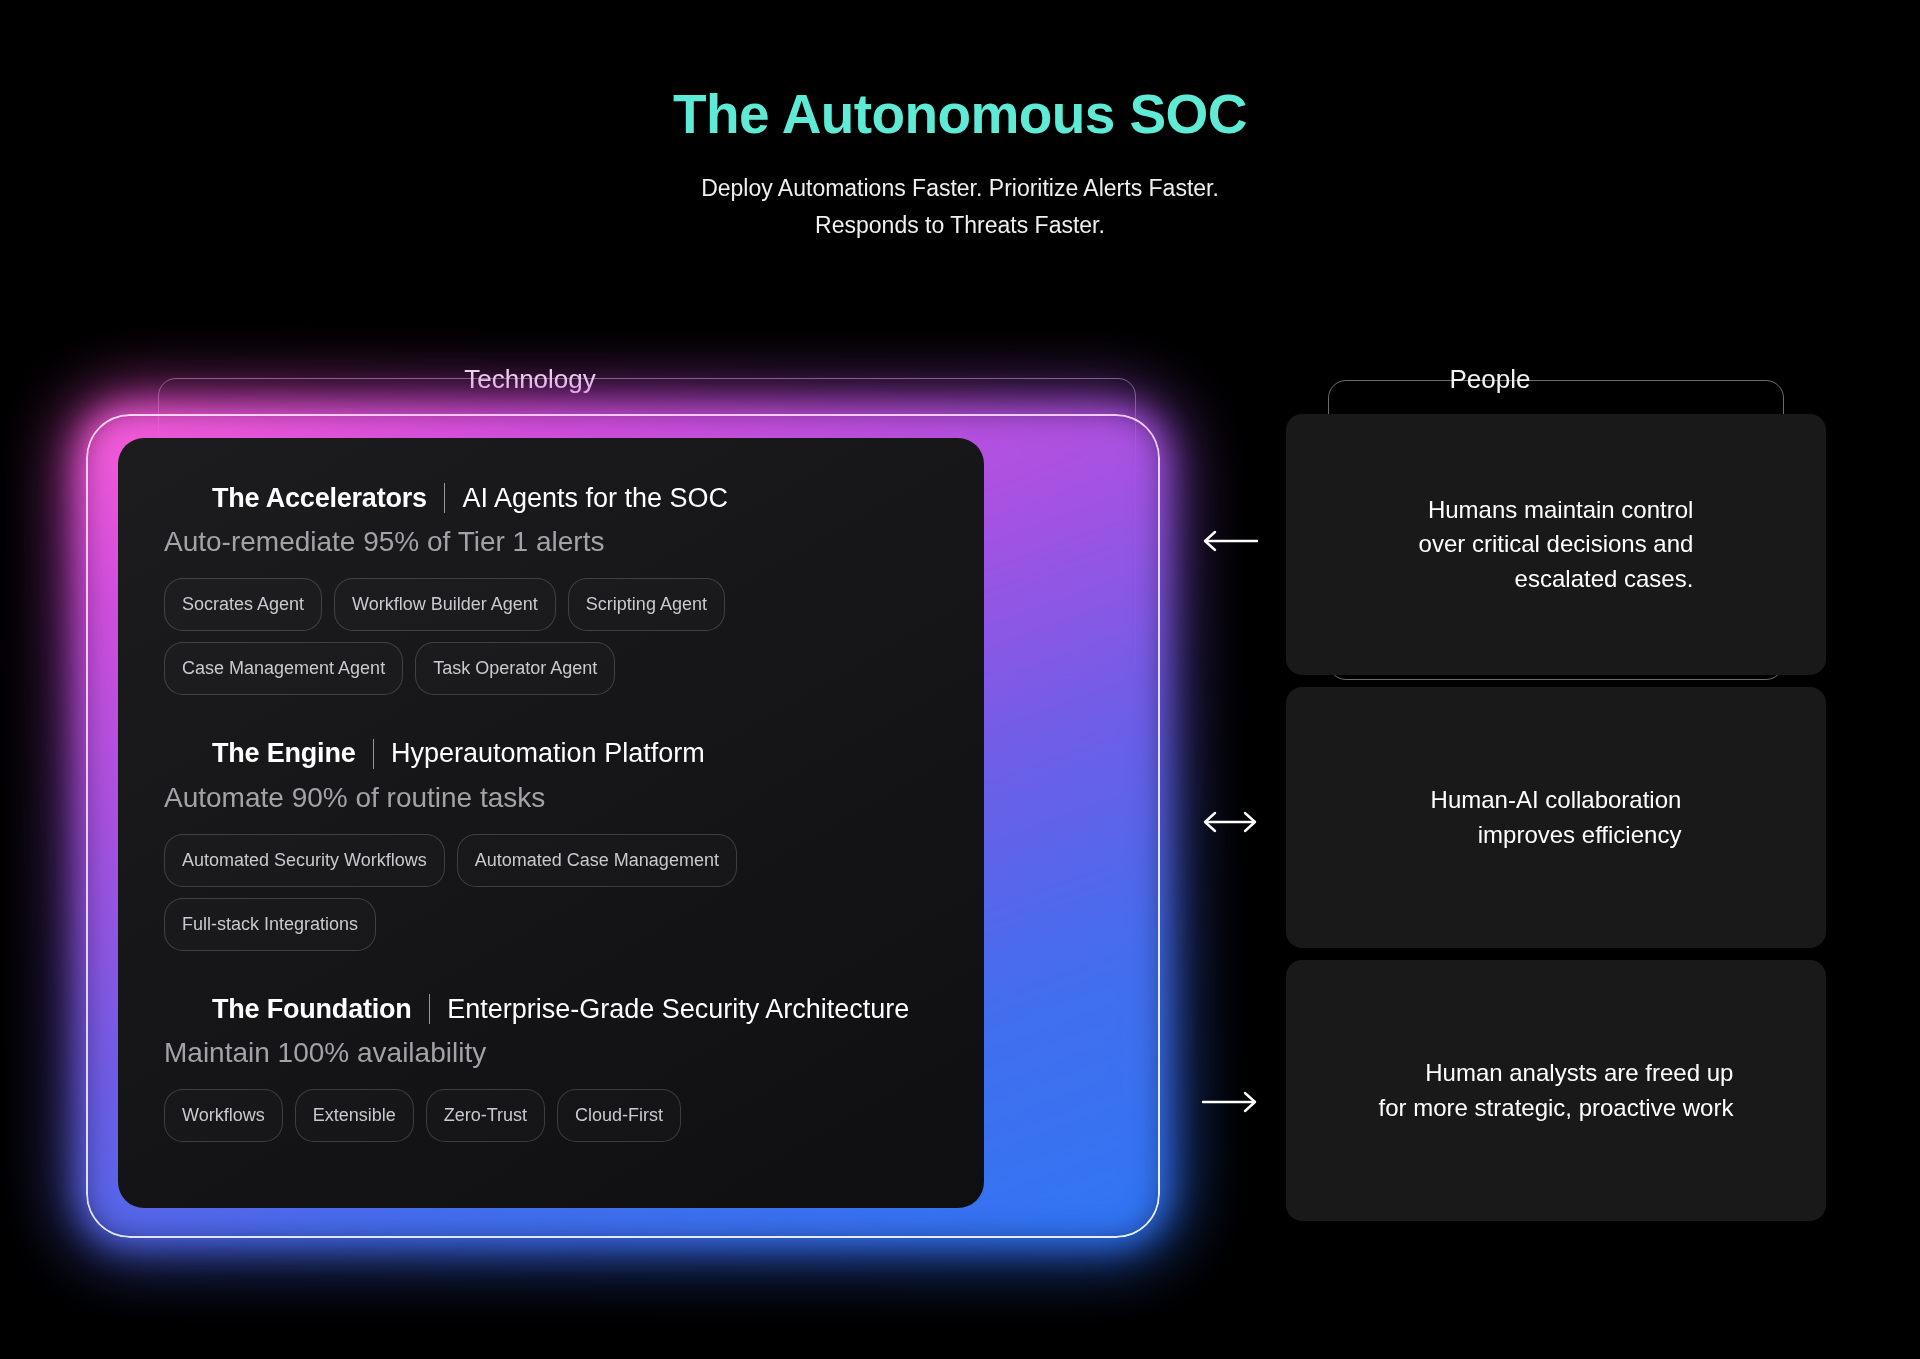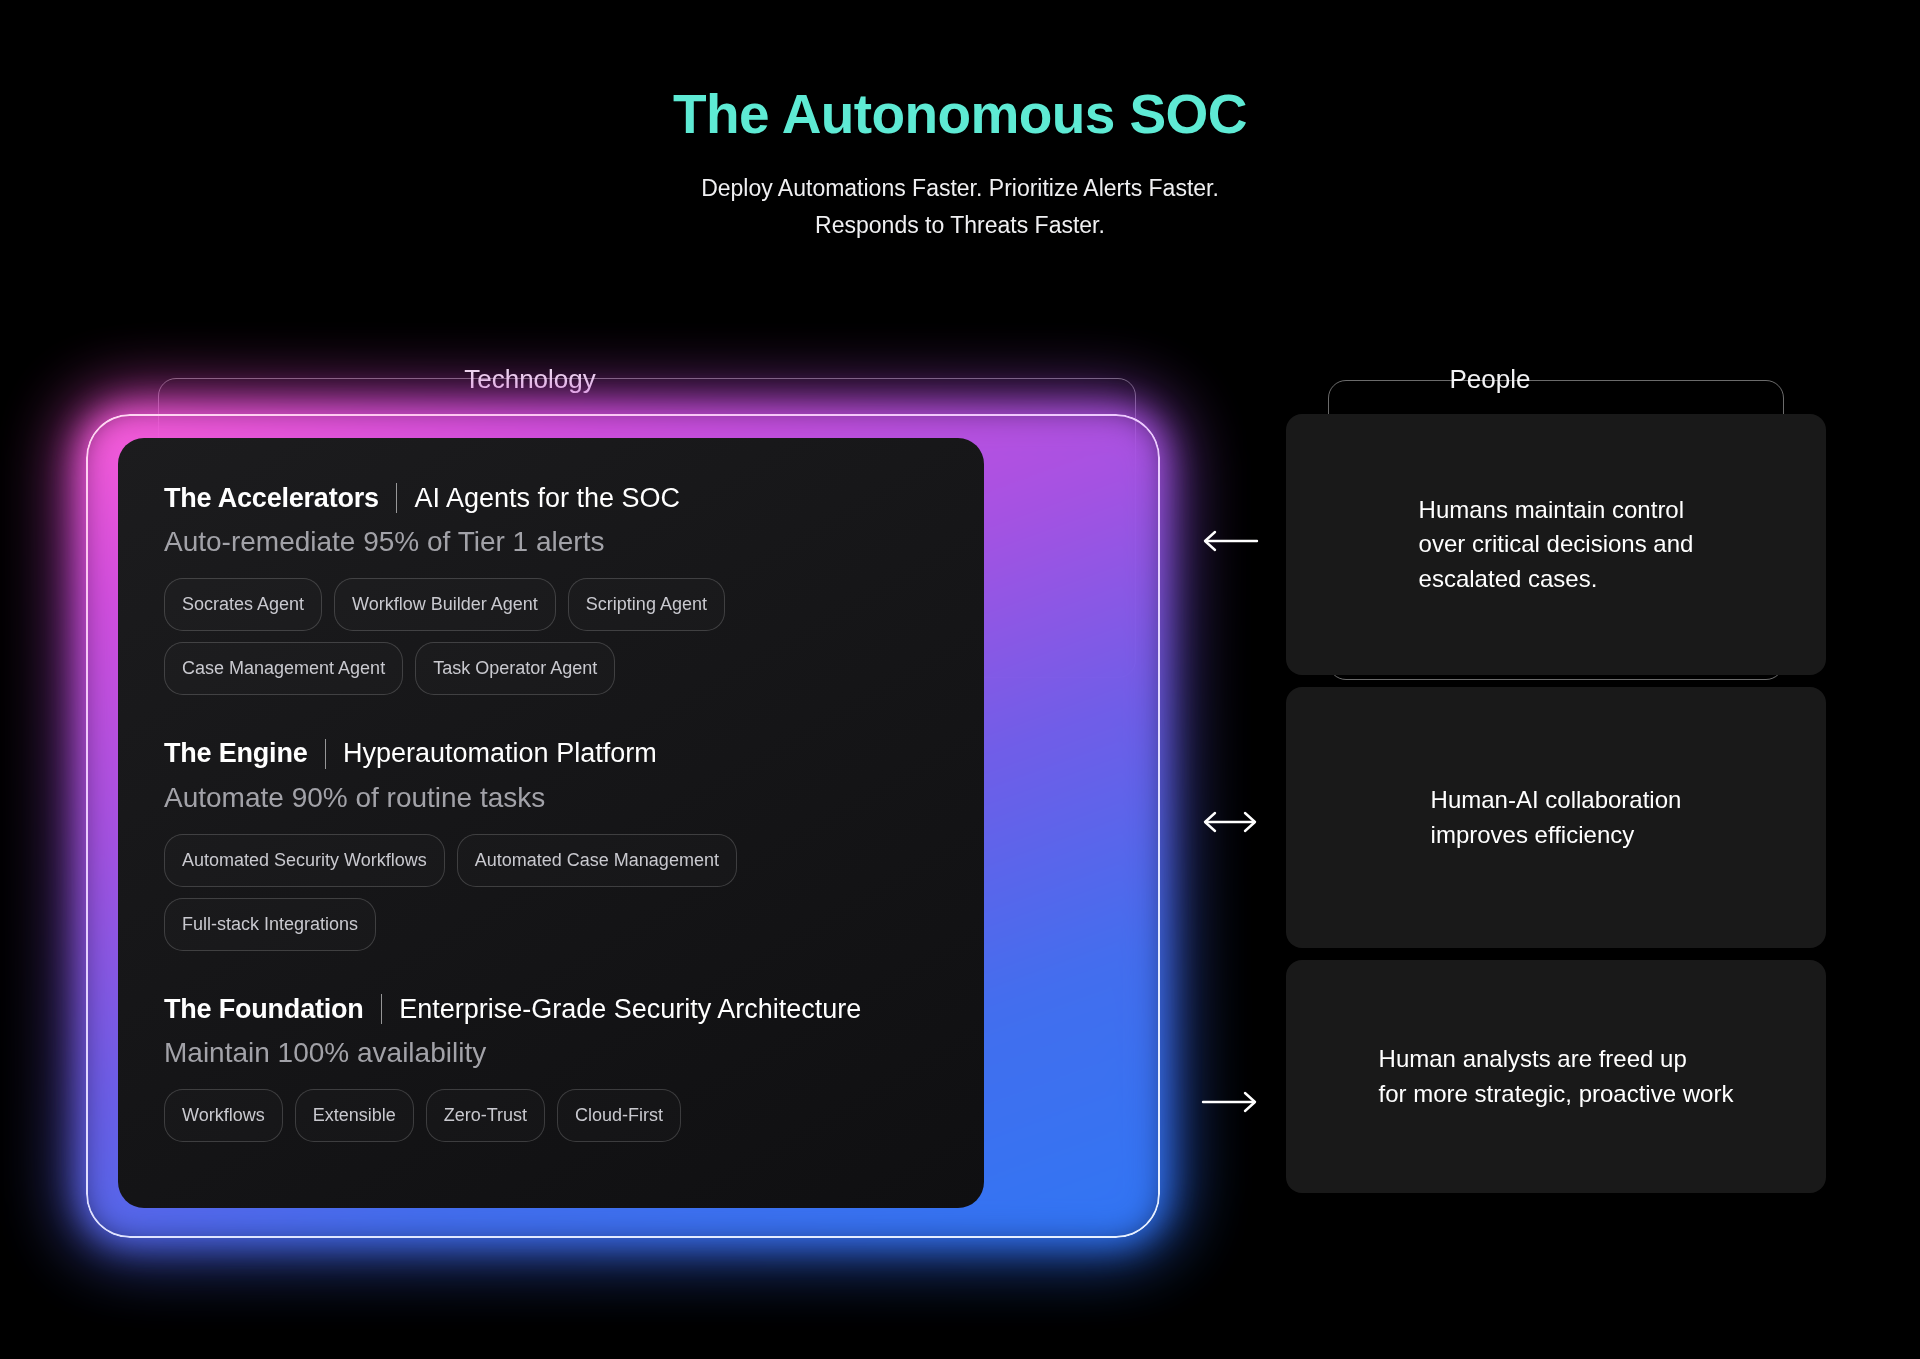--- a/index.html
+++ b/index.html
@@ -143,20 +143,21 @@
   
   .tech-section { margin-bottom: 42px; }
   .tech-section:last-child { margin-bottom: 0; }
 
   .sec-headline {
     display: flex;
     align-items: center;
     font-size: 27px;
     line-height: 1.2;
     white-space: nowrap;
+    margin-left: 48px;
   }
   .sec-name {
     font-weight: 700;
     color: #ffffff;
     letter-spacing: -0.2px;
   }
   .sec-divider {
     width: 1.5px;
     height: 30px;
     background: rgba(255,255,255,0.55);
@@ -217,27 +218,27 @@
     top: 414px;
     width: 540px;
   }
   .people-card {
     width: 540px;
     border-radius: 16px;
     background: #191919;
     display: flex;
     align-items: center;
     justify-content: center;
-    text-align: left;
+    text-align: right;
     margin-bottom: 12px;
     padding: 10px 28px;
   }
   .people-card.c1 { height: 261px; }
   .people-card.c2 { height: 261px; }
-  .people-card.c3 { height: 233px; }
+  .people-card.c3 { height: 261px; }
 
   .people-text {
     font-size: 24px;
     line-height: 1.42;
     color: #ffffff;
     font-weight: 400;
   }
   .people-text .ln { display: block; }
 </style>
 </head>

